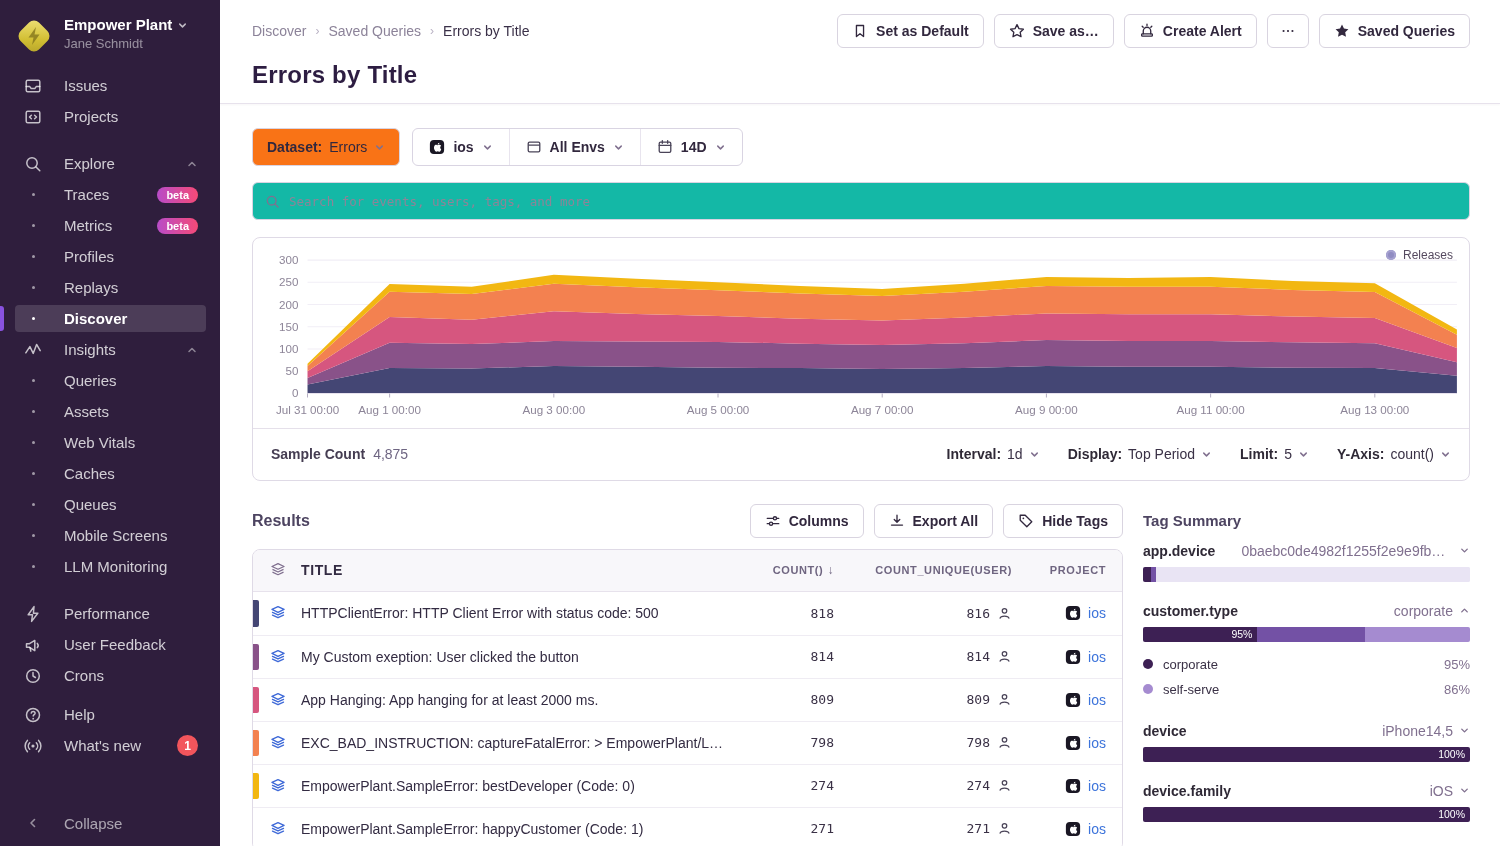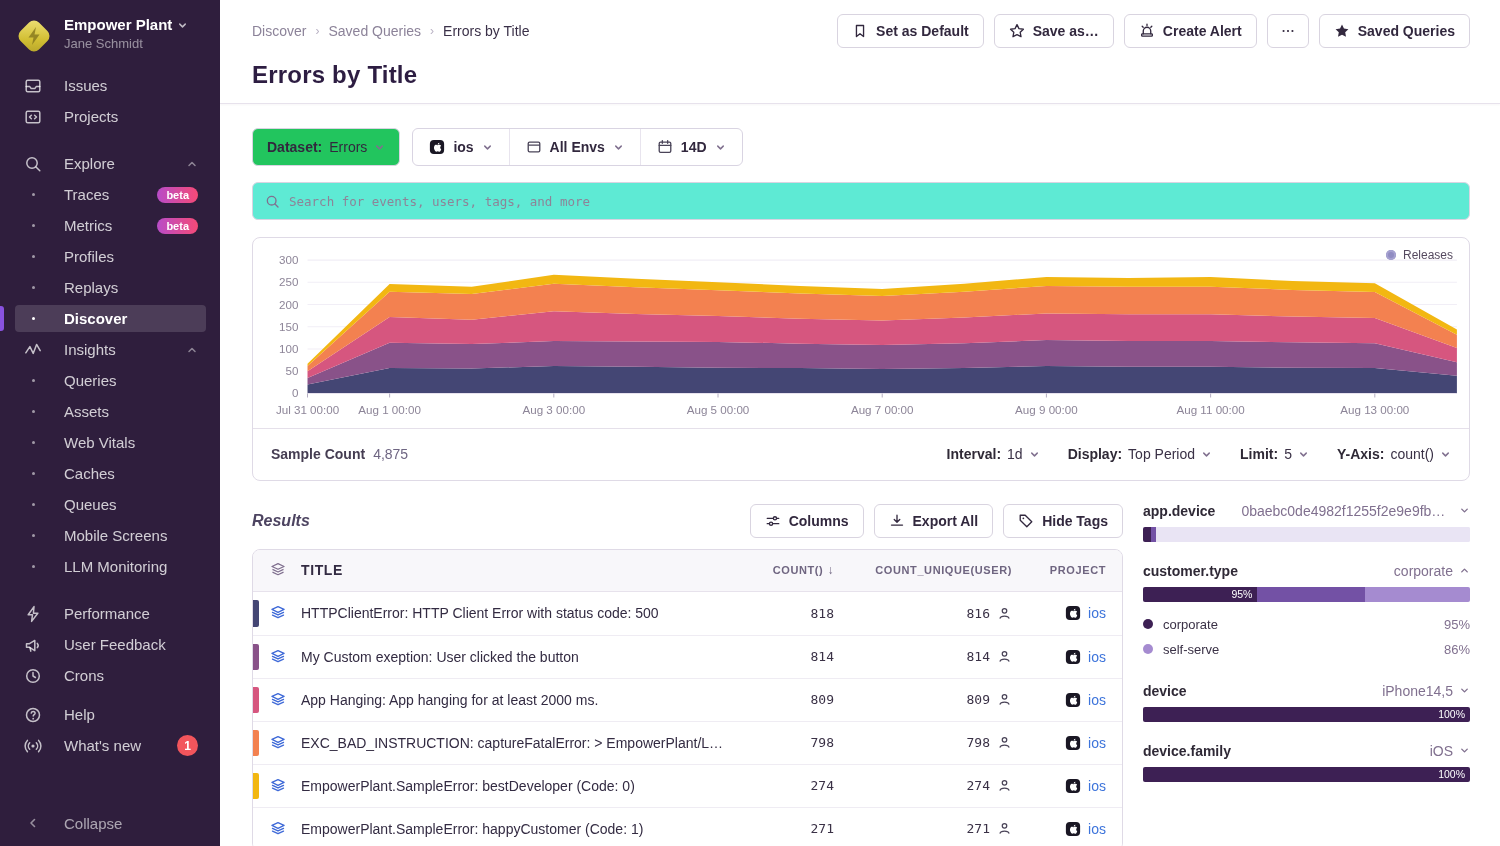--- a/index.html
+++ b/index.html
@@ -45,29 +45,29 @@
   .crumb-cur { color:#3a3048; }
   .hdr-btns { margin-left:auto; display:flex; gap:10px; }
   .btn { height:34px; padding:0 14px; border:1px solid #d9d4e0; border-radius:6px; background:#fff; display:inline-flex; align-items:center; gap:8px; font-family:"Liberation Sans",sans-serif; font-size:14px; font-weight:700; color:#32283e; cursor:pointer; white-space:nowrap; }
   .btn svg { width:16px; height:16px; flex:none; }
   .btn.sm { padding:0 12px; }
   .page-title { margin-top:13px; font-size:24px; font-weight:700; color:#2d1d42; letter-spacing:.2px; }
 
   
   .content { padding:24px 30px 0 32px; }
   .filter-row { display:flex; gap:12px; margin-bottom:16px; }
-  .pill { height:38px; border:1px solid #d9d4e2; border-radius:6px; background:#22c55e; display:inline-flex; align-items:center; padding:0 14px; gap:7px; font-size:14px; color:#32283e; cursor:pointer; }
+  .pill { height:38px; border:1px solid #d9d4e2; border-radius:6px; background:#f97316; display:inline-flex; align-items:center; padding:0 14px; gap:7px; font-size:14px; color:#32283e; cursor:pointer; }
   .pill b { font-weight:700; }
   .pill-group { height:38px; border:1px solid #d9d4e2; border-radius:6px; background:#fff; display:inline-flex; align-items:stretch; overflow:hidden; }
   .pill-seg { display:flex; align-items:center; gap:8px; padding:0 16px; font-size:14px; font-weight:700; color:#32283e; cursor:pointer; position:relative; }
   .pill-seg + .pill-seg { border-left:1px solid #e8e4ee; }
   .chev { color:#80708f; } .chev svg { width:11px; height:11px; display:block; }
   .f-icon { width:16px; height:16px; color:#4a4458; } .f-icon svg { width:16px; height:16px; display:block; }
 
-  .searchbar { height:38px; border:1px solid #d9d4e2; border-radius:6px; background:#5eead4; display:flex; align-items:center; padding:0 12px; gap:9px; margin-bottom:17px; }
+  .searchbar { height:38px; border:1px solid #d9d4e2; border-radius:6px; background:#14b8a6; display:flex; align-items:center; padding:0 12px; gap:9px; margin-bottom:17px; }
   .searchbar svg { width:15px; height:15px; color:#80708f; flex:none; }
   .searchbar input { border:none; outline:none; flex:1; font-family:"DejaVu Sans Mono", monospace; font-size:12.5px; color:#3a3146; background:transparent; }
   .searchbar input::placeholder { color:#8d8498; }
 
   
   .chart-panel { border:1px solid #dfdae6; border-radius:8px; background:#fff; position:relative; margin-bottom:22px; }
   .legend { position:absolute; top:10px; right:16px; display:flex; align-items:center; gap:7px; font-size:12px; color:#55495f; z-index:2; }
   .legend .dot { width:10px; height:10px; border-radius:50%; background:#908cc2; box-shadow:inset 0 0 0 2px #a5a1d0; }
   .chart-body { padding:10px 6px 0 6px; }
   #chart-svg { width:100%; display:block; }
@@ -77,21 +77,21 @@
   .sample span { color:#6e6582; }
   .cf-controls { margin-left:auto; display:flex; gap:28px; align-items:center; }
   .cf-ctrl { display:flex; align-items:center; gap:6px; font-size:14px; color:#3a3146; cursor:pointer; }
   .cf-ctrl b { font-weight:700; color:#2f2936; }
 
   
   .results-row { display:flex; gap:20px; align-items:flex-start; }
   .results-col { flex:1; min-width:0; }
   .tags-col { width:327px; flex:none; }
   .results-head { display:flex; align-items:center; margin-bottom:10px; height:36px; }
-  .results-title { font-size:16px; font-weight:700; color:#4d4461;font-style:italic; }
+  .results-title { font-size:16px; font-weight:700; color:#4d4461; }
   .results-btns { margin-left:auto; display:flex; gap:10px; }
   .table-panel { border:1px solid #dfdae6; border-radius:8px; overflow:hidden; background:#fff; }
   .thead { display:flex; align-items:center; height:42px; background:#f8f7fa; border-bottom:1px solid #e7e2ec; font-size:11px; font-weight:700; letter-spacing:.6px; color:#6f6580; text-transform:uppercase; }
   .trow { display:flex; align-items:center; height:43px; position:relative; background:#fff; }
   .trow + .trow { border-top:1px solid #efecf3; }
   .rowbar { position:absolute; left:0; top:8px; bottom:8px; width:6px; border-radius:0 2px 2px 0; }
   .c-icon { width:48px; padding-left:17px; flex:none; display:flex; align-items:center; }
   .c-icon svg { width:16px; height:16px; }
   .th-icon { color:#80708f; } .row-stack { color:#3f6ad8; cursor:pointer; }
   .c-title { flex:1; min-width:0; font-size:14px; color:#332b42; white-space:nowrap; overflow:hidden; text-overflow:ellipsis; padding-right:12px; }
@@ -756,20 +756,23 @@
                       </svg>
                     </span>
                     <span class="plink">ios</span>
                   </div>
                 </div>
               </div>
           </div>
         </div>
 
         <div class="tags-col">
+          <div class="tags-head">
+              <div class="tags-title">Tag Summary</div>
+            </div>
           <div id="tag-sections">
               <div class="tag-sec">
                 <div class="tag-top wide">
                   <span class="tag-key">app.device</span>
                   <span class="tag-val">
                     <span class="v">0baebc0de4982f1255f2e9e9fb7…</span>
                     <span class="chev">
                       <svg viewBox="0 0 12 12" fill="none" stroke="currentColor" stroke-width="1.5" stroke-linecap="round" stroke-linejoin="round">
                         <path d="M3 4.5l3 3 3-3"></path>
                       </svg>

